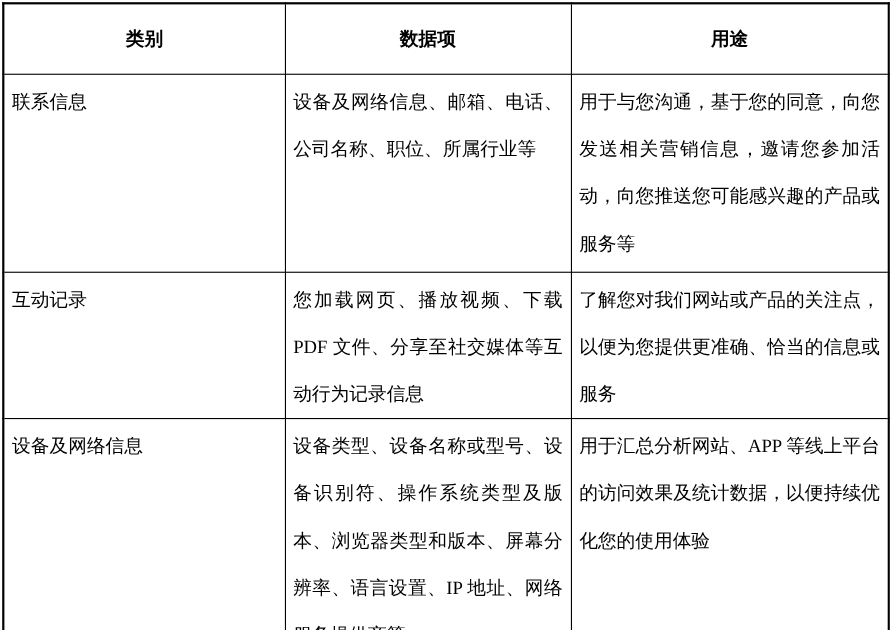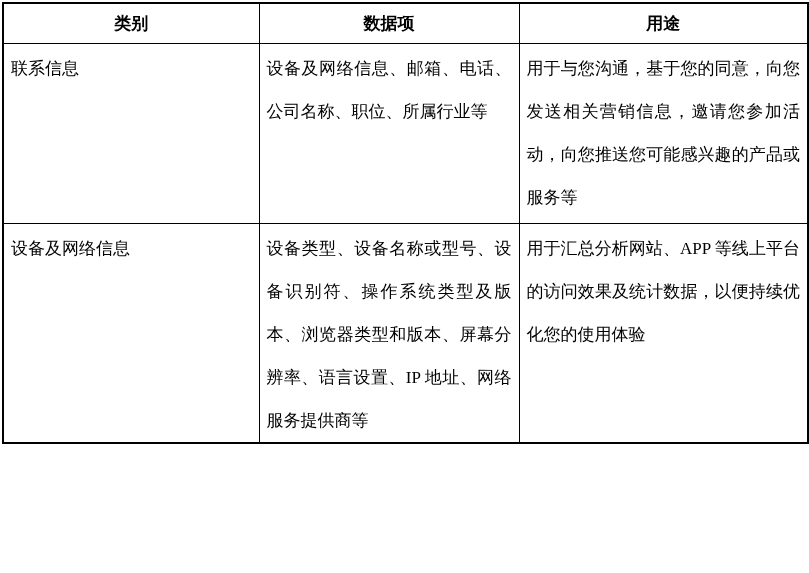--- a/index.html
+++ b/index.html
@@ -22,21 +22,21 @@
   .doc-table col.c1 { width: 256px; }
   .doc-table col.c2 { width: 260px; }
   .doc-table col.c3 { width: 289px; }
   .doc-table th {
     border: 1px solid #000000;
     height: 39px;
     text-align: center;
     vertical-align: middle;
     font-size: 17px;
     font-weight: bold;
-    padding: 0 4px;
+    padding: 12px 4px;
   }
   .doc-table td {
     border: 1px solid #000000;
     vertical-align: top;
     font-size: 17px;
     line-height: 43px;
     padding: 3px 7px 0 7px;
     text-align: justify;
     text-justify: inter-character;
     word-break: break-word;
@@ -60,19 +60,24 @@
       <th>数据项</th>
       <th>用途</th>
     </tr>
   </thead>
   <tbody>
     <tr class="r1">
       <td>联系信息</td>
       <td>设备及网络信息、邮箱、电话、公司名称、职位、所属行业等</td>
       <td>用于与您沟通，基于您的同意，向您发送相关营销信息，邀请您参加活动，向您推送您可能感兴趣的产品或服务等</td>
     </tr>
+    <tr class="r2">
+      <td>互动记录</td>
+      <td>您加载网页、播放视频、下载 PDF 文件、分享至社交媒体等互动行为记录信息</td>
+      <td>了解您对我们网站或产品的关注点，以便为您提供更准确、恰当的信息或服务</td>
+    </tr>
     <tr class="r3">
       <td>设备及网络信息</td>
       <td>设备类型、设备名称或型号、设备识别符、操作系统类型及版本、浏览器类型和版本、屏幕分辨率、语言设置、IP 地址、网络服务提供商等</td>
       <td>用于汇总分析网站、APP 等线上平台的访问效果及统计数据，以便持续优化您的使用体验</td>
     </tr>
   </tbody>
 </table>
 
 </body></html>

